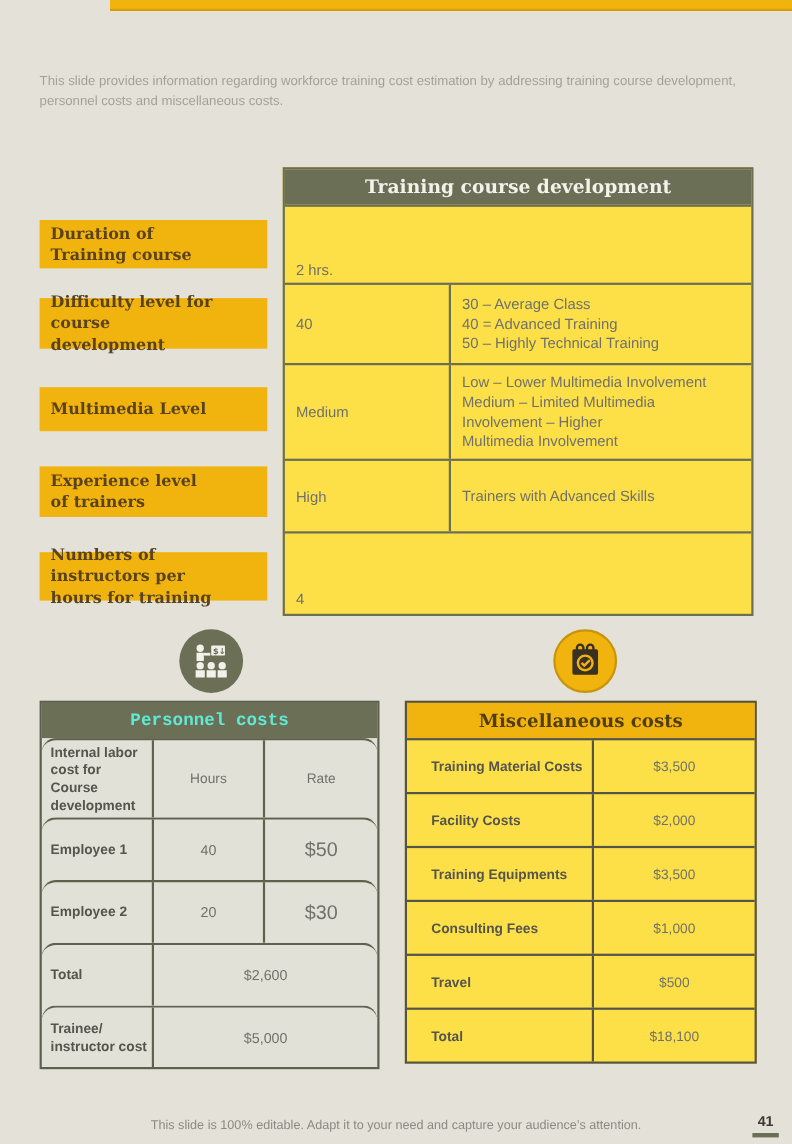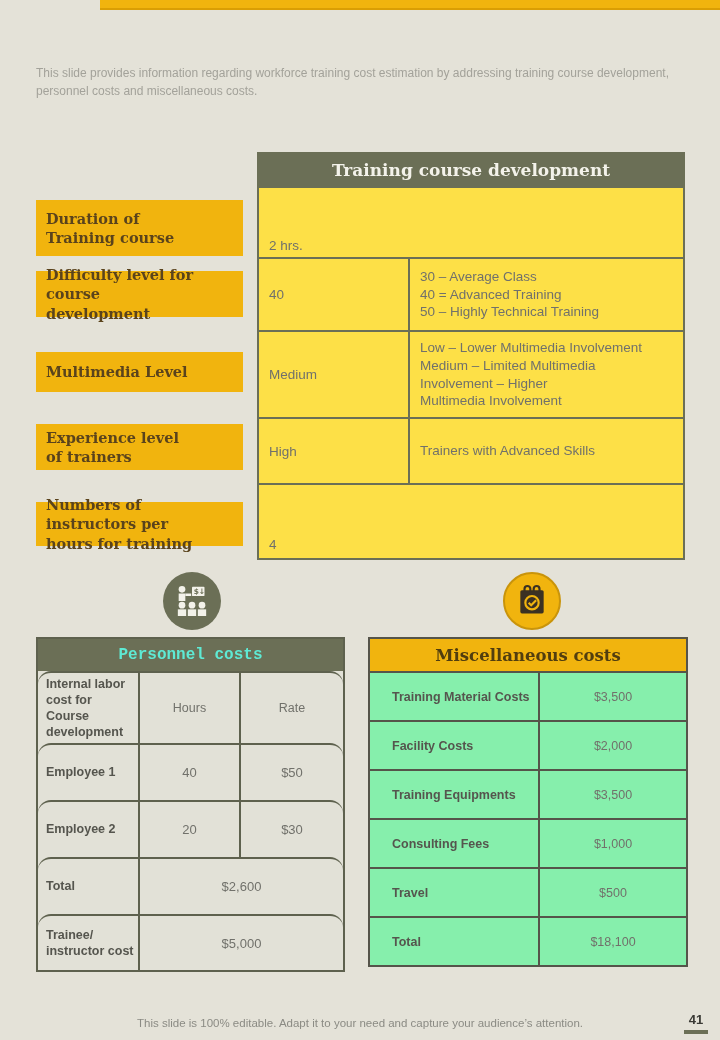--- a/index.html
+++ b/index.html
@@ -37,26 +37,26 @@
   .icon-circle{position:absolute;width:58px;height:58px;border-radius:50%;display:flex;align-items:center;justify-content:center;box-sizing:border-box;}
   .icon-personnel{left:163px;top:572px;background:#6B6F56;}
   .icon-misc{left:503px;top:572px;background:#F1B40E;border:2px solid #C9940B;}
 
   
   .pt{position:absolute;left:36px;top:637px;width:309px;border:2px solid #5E614E;background:#E2E1D7;box-sizing:border-box;}
   .pt-header{height:32px;background:#6B6F56;color:#5eead4;font-family:Liberation Mono, monospace;font-weight:700;font-size:16px;display:flex;align-items:center;justify-content:center;}
   .pt-row{display:flex;border-top:2px solid #5E614E;border-radius:13px;}
   .pt-c1{width:102px;border-right:2px solid #5E614E;display:flex;align-items:center;padding:6px 4px 6px 8px;box-sizing:border-box;font-weight:700;color:#55554E;font-size:12.5px;line-height:1.3;white-space:pre-line;}
   .pt-c2{flex:1;border-right:2px solid #5E614E;display:flex;align-items:center;justify-content:center;color:#71716B;font-size:13px;}
-  .pt-c3{width:102px;display:flex;align-items:center;justify-content:center;color:#71716B;font-size:13px;}
+  .pt-c3{width:102px;display:flex;align-items:center;justify-content:center;color:#71716B;font-size:18px;}
   .pt-merged{flex:1;display:flex;align-items:center;justify-content:center;color:#71716B;font-size:13px;text-align:center;}
   .h70{height:70px}.h55{height:55px}.h54{height:54px}
 
   
-  .mt{position:absolute;left:368px;top:637px;width:320px;border:2px solid #55544A;background:#86efac;box-sizing:border-box;}
+  .mt{position:absolute;left:368px;top:637px;width:320px;border:2px solid #55544A;background:#fde047;box-sizing:border-box;}
   .mt-header{height:32px;background:#F1B40E;color:#513E0F;font-family:"DejaVu Serif",serif;font-weight:700;font-size:16.5px;display:flex;align-items:center;justify-content:center;}
   .mt-row{display:flex;height:47px;border-top:2px solid #55544A;}
   .mt-label{width:158px;border-right:2px solid #55544A;display:flex;align-items:center;padding-left:10px;box-sizing:border-box;font-weight:700;color:#55554E;font-size:12.5px;margin-left:12px;}
   .mt-value{flex:1;display:flex;align-items:center;justify-content:center;color:#71716B;font-size:12.5px;}
 
   
   .footer{position:absolute;left:0;right:0;top:1017px;text-align:center;font-size:11.5px;color:#8B8B84;}
   .page-num{position:absolute;right:8px;top:1012px;width:32px;text-align:center;font-weight:700;font-size:13px;color:#3A3A35;}
   .page-dash{position:absolute;right:12px;top:1030px;width:24px;height:4px;background:#6B6F56;}
 </style>
@@ -89,21 +89,21 @@
     </div>
     <div class="tct-row" style="height:64px">
       <div class="tcell left">High</div>
       <div class="tcell note">Trainers with Advanced Skills</div>
     </div>
     <div class="tct-row" style="height:73px">
       <div class="tcell full">4</div>
     </div>
   </div>
 
-  <div class="ylabel" style="top:200px;height:56px">Duration of
+  <div class="ylabel" style="top:200px;height:44px">Duration of
 Training course</div>
   <div class="ylabel" style="top:271px;height:46px">Difficulty level for course
 development</div>
   <div class="ylabel" style="top:352px;height:40px">Multimedia Level</div>
   <div class="ylabel" style="top:424px;height:46px">Experience level
 of trainers</div>
   <div class="ylabel" style="top:502px;height:44px">Numbers of instructors per
 hours for training</div>
 
   <div class="icon-circle icon-personnel">

